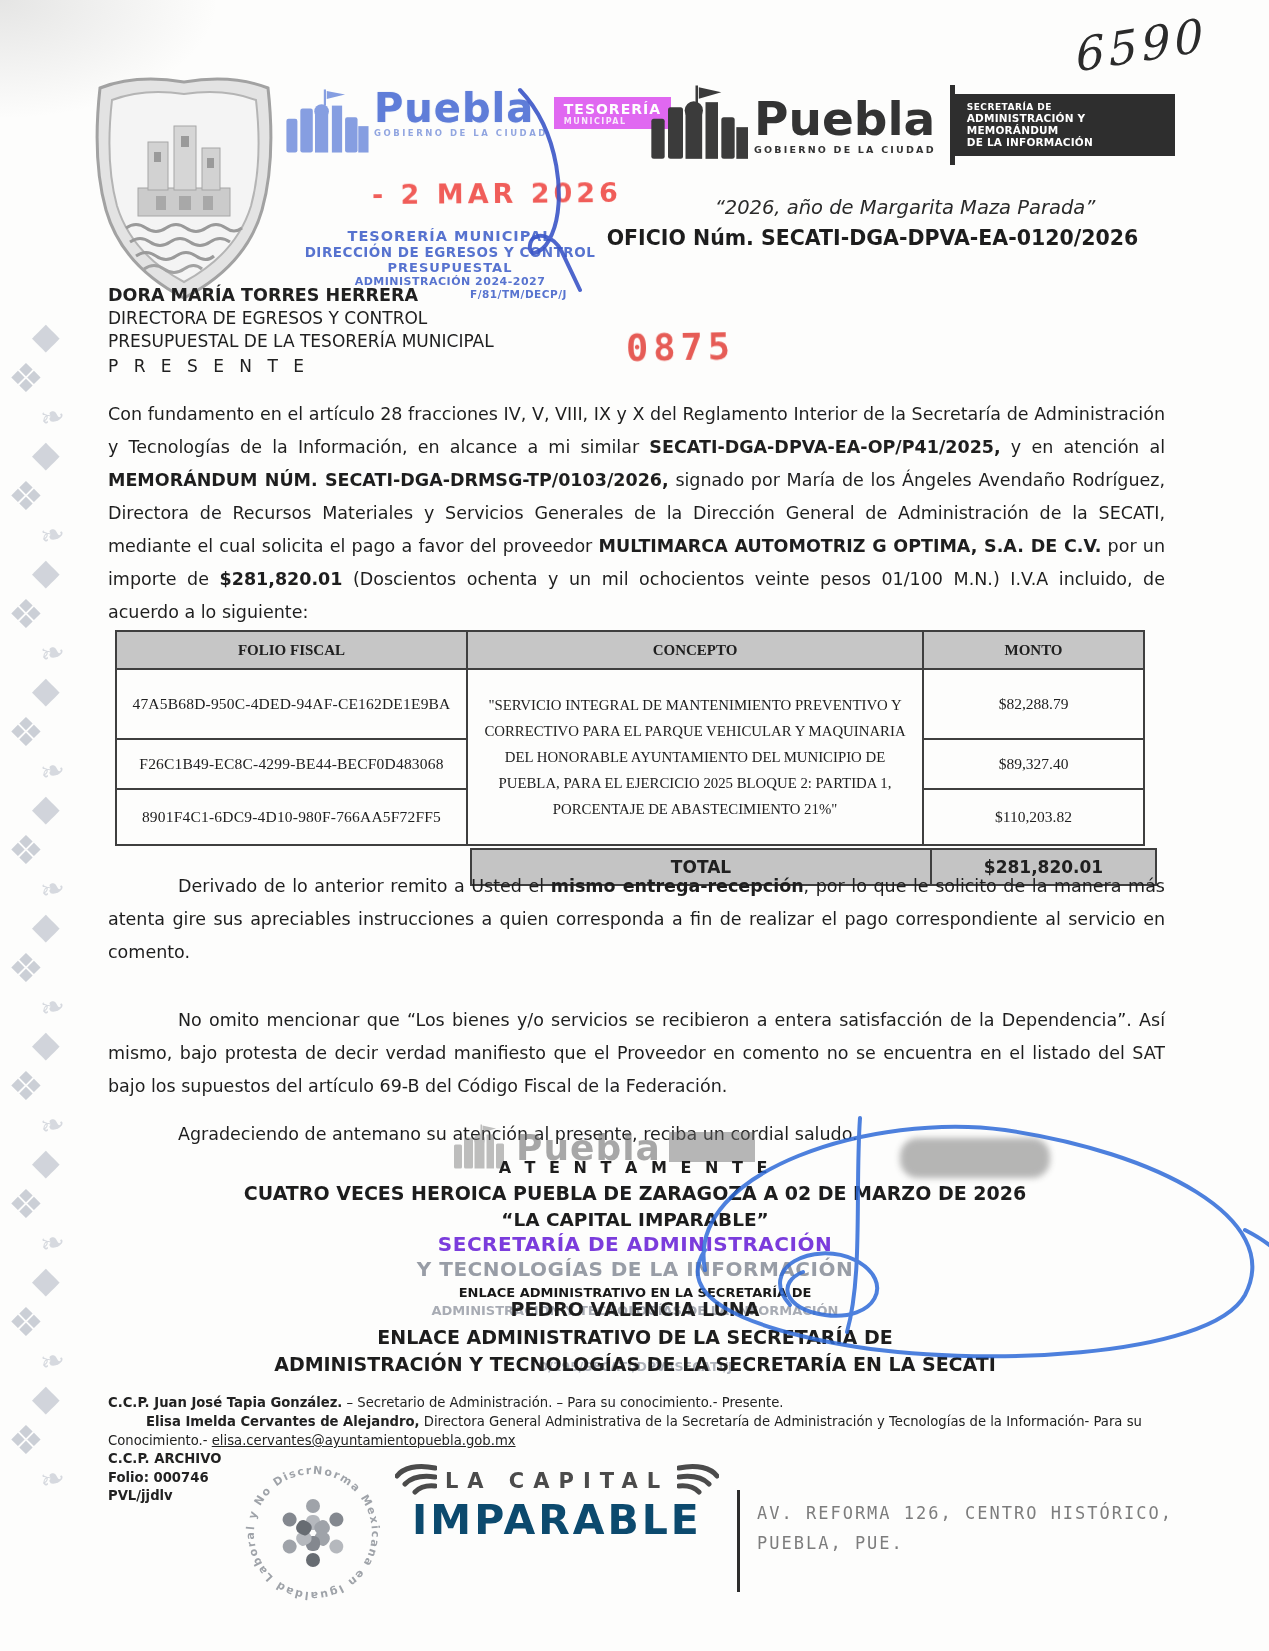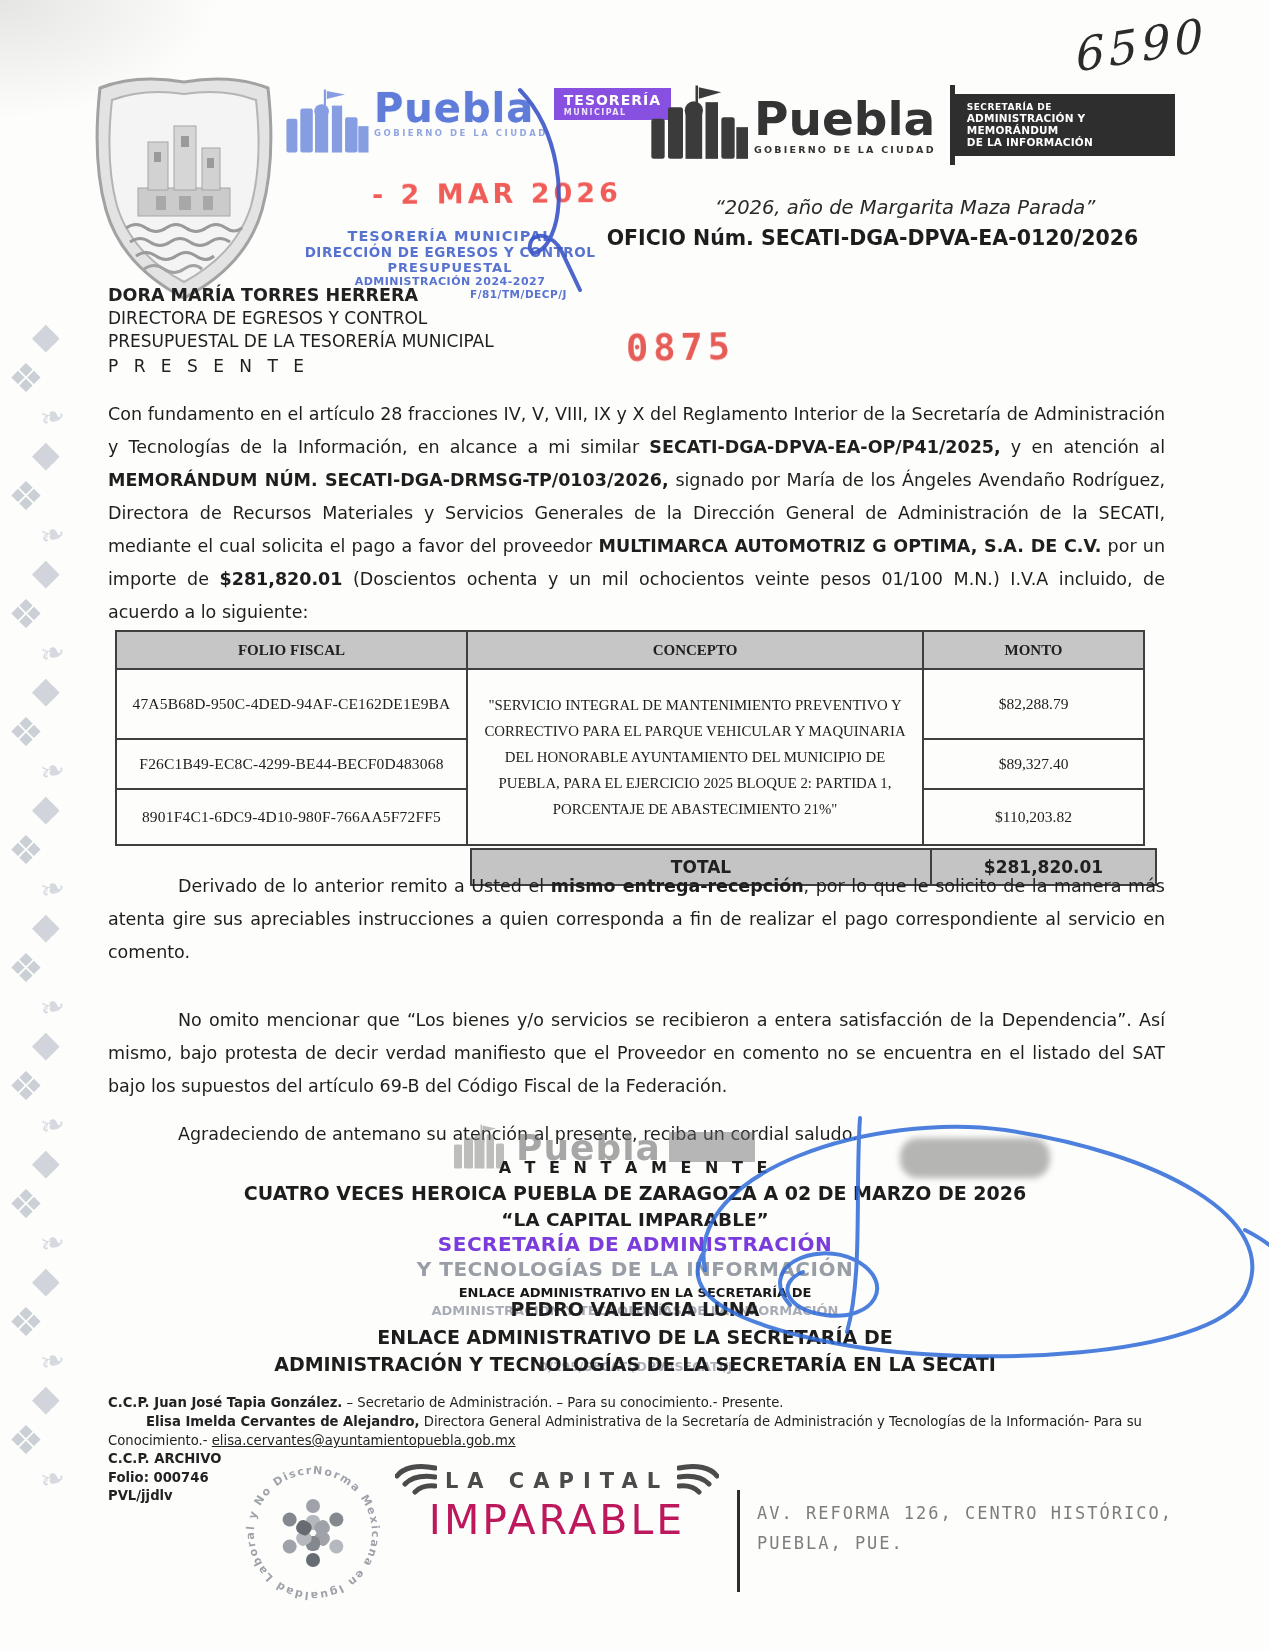--- a/index.html
+++ b/index.html
@@ -22,21 +22,21 @@
   .deco-glyph.dg2{font-size:30px;margin-left:30px;transform:rotate(-15deg);color:#cdd1d8;}
   
   .crest{position:absolute;left:86px;top:70px;}
   
   .blue-logo{position:absolute;left:282px;top:88px;display:flex;align-items:flex-start;opacity:.88;}
   .blue-logo .skyline{margin-right:4px;}
   .blue-brand-wrap{display:flex;flex-direction:column;}
   .blue-brand{font-size:40px;font-weight:800;color:#4a6cd4;letter-spacing:1px;line-height:40px;
     text-shadow:0 0 1px rgba(74,108,212,.6);filter:blur(.4px);}
   .blue-tagline{font-size:8.5px;font-weight:700;color:#5a78d2;letter-spacing:2.5px;opacity:.75;filter:blur(.3px);}
-  .blue-box{background:#6d28d9;color:#fff;margin-left:6px;margin-top:0;padding:4px 10px 3px;opacity:.92;}
+  .blue-box{background:#d946ef;color:#fff;margin-left:6px;margin-top:9px;padding:4px 10px 3px;opacity:.92;}
   .blue-box .l1{font-size:14px;font-weight:700;letter-spacing:1px;}
   .blue-box .l2{font-size:8px;font-weight:700;letter-spacing:1.5px;opacity:.85;}
   
   .date-stamp{position:absolute;left:372px;top:178px;font-size:27px;font-weight:700;color:#ef4843;
     letter-spacing:4px;opacity:.88;transform:rotate(-.5deg);filter:blur(.2px);}
   
   .blue-stamp-text{position:absolute;left:255px;top:228px;width:390px;text-align:center;color:#4a68cc;opacity:.92;}
   .blue-stamp-text .s1{font-size:14.5px;font-weight:700;letter-spacing:1px;}
   .blue-stamp-text .s2{font-size:13.5px;font-weight:700;letter-spacing:.5px;}
   .blue-stamp-text .s3{font-size:13px;font-weight:700;letter-spacing:1px;}
@@ -109,21 +109,21 @@
   .ccp{position:absolute;left:108px;top:1393px;width:1062px;font-size:13.2px;line-height:19px;color:#222;}
   .ccp .bold{font-weight:800;}
   .ccp .just{text-align:justify;}
   .ccp .email{text-decoration:underline;}
   .ccp .tight{line-height:18.5px;font-weight:800;}
   
   .norma-seal{position:absolute;left:238px;top:1458px;opacity:.85;}
   .capital-logo{position:absolute;left:392px;top:1462px;width:330px;text-align:center;color:#4b4b4b;}
   .capital-top{display:flex;align-items:center;justify-content:center;gap:8px;}
   .capital-l1{font-size:21px;font-weight:800;letter-spacing:9px;color:#4b4b4b;}
-  .capital-l2{font-size:41px;font-weight:400;letter-spacing:3px;color:#be185d;margin-top:-4px;}
+  .capital-l2{font-size:41px;font-weight:700;letter-spacing:3px;color:#0c4a6e;margin-top:-4px;}
   .addr-bar{position:absolute;left:737px;top:1490px;width:3px;height:102px;background:#2d2d2d;}
   .addr{position:absolute;left:757px;top:1498px;font-family:"DejaVu Sans Mono","Liberation Mono",monospace;
     font-size:17px;line-height:30px;color:#7d7d7d;letter-spacing:2px;}
 </style>
 </head>
 <body>
 
 <div class="page">
   <div class="corner-shade"></div>
 

